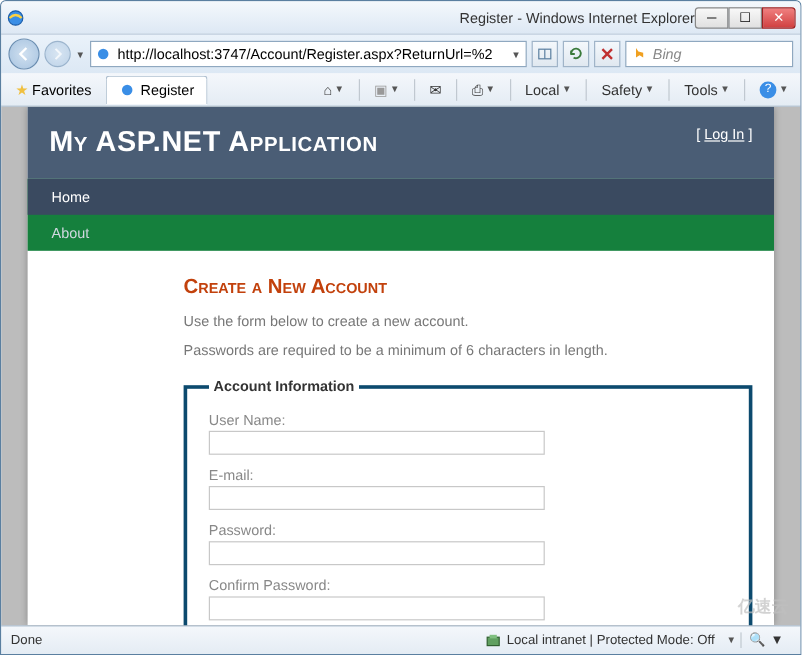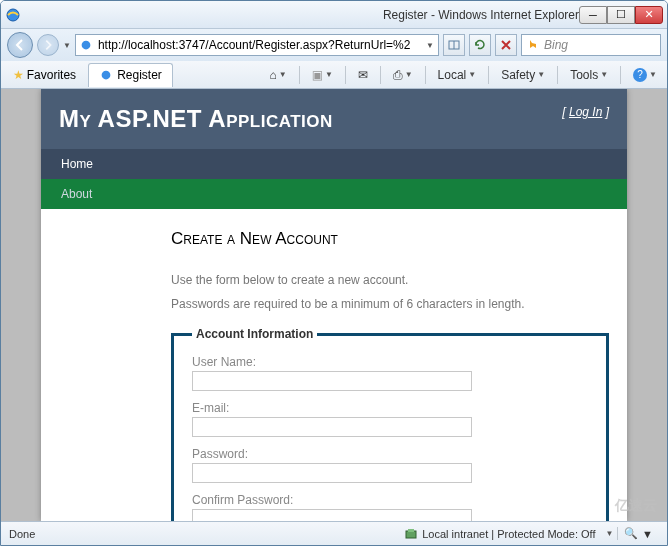--- a/index.html
+++ b/index.html
@@ -29,32 +29,32 @@
 .favrow { height: 28px; display: flex; align-items: center; padding: 0 6px; gap: 6px; background: linear-gradient(#f4f7fb, #e4ecf4); border-bottom: 1px solid #b0c0d0; }
 .fav-btn { display: flex; align-items: center; gap: 3px; padding: 2px 6px; cursor: pointer; }
 .fav-btn .star { color: #f0c040; }
 .tab { height: 24px; border: 1px solid #b0c0d0; border-bottom: none; background: #fff; padding: 3px 10px; display: flex; align-items: center; gap: 4px; border-radius: 3px 3px 0 0; }
 .toolbar-spacer { flex: 1; }
 .tool-seg { display: flex; align-items: center; gap: 2px; padding: 0 4px; color: #333; cursor: pointer; font-size: 12px; }
 .tool-seg .drop { font-size: 8px; color: #555; }
 .sep { width: 1px; height: 18px; background: #c0c8d0; margin: 0 2px; }
 
 
-.viewport { flex: 1; background: #bcbcbc; padding: 0 40px; overflow: hidden; position: relative; }
+.viewport { flex: 1; background: #bcbcbc; padding: 0 22px; overflow: hidden; position: relative; }
 .page { background: #fff; height: 100%; box-shadow: 0 0 6px rgba(0,0,0,0.3); }
 .banner { background: #4a5d75; color: #fff; padding: 16px 18px; display: flex; justify-content: space-between; align-items: flex-start; }
 .banner h1 { font-size: 24px; font-weight: bold; font-variant: small-caps; letter-spacing: 0.5px; }
-.login-link { font-size: 12px; color: #fff; font-style: italic; }
+.login-link { font-size: 12px; color: #fff; }
 .login-link a { color: #fff; text-decoration: underline; cursor: pointer; }
 .navbar { background: #15803d; display: flex; flex-direction: column; }
 .nav-item { padding: 8px 20px; color: #d0d8e0; font-size: 12px; cursor: pointer; }
 .nav-item.active { background: #3a4a60; color: #fff; }
 
 .content { padding: 20px 18px 10px 130px; color: #555; }
-.content h2 { font-size: 17px; font-variant: small-caps; color: #000000; margin-bottom: 24px; font-weight: normal; }
+.content h2 { font-size: 17px; font-variant: small-caps; color: #c2410c; margin-bottom: 12px; font-weight: bold; }
 .content p { font-size: 12px; color: #777; margin-bottom: 10px; }
 fieldset { border: 3px solid #0c4a6e; padding: 14px 18px 14px; margin-top: 16px; }
 legend { font-weight: bold; color: #333; padding: 0 4px; font-size: 12px; }
 .field { margin-bottom: 10px; }
 .field label { display: block; font-size: 12px; color: #888; margin-bottom: 2px; }
 .field input { width: 280px; height: 20px; border: 1px solid #c8c8c8; padding: 0 4px; font-size: 12px; }
 .submit-row { text-align: right; margin-top: 8px; padding-right: 6px; }
 .submit-row button { padding: 3px 10px; border: 1px solid #888; background: linear-gradient(#f8f8f8, #e0e0e0); border-radius: 3px; cursor: pointer; font-size: 12px; }
 
 

